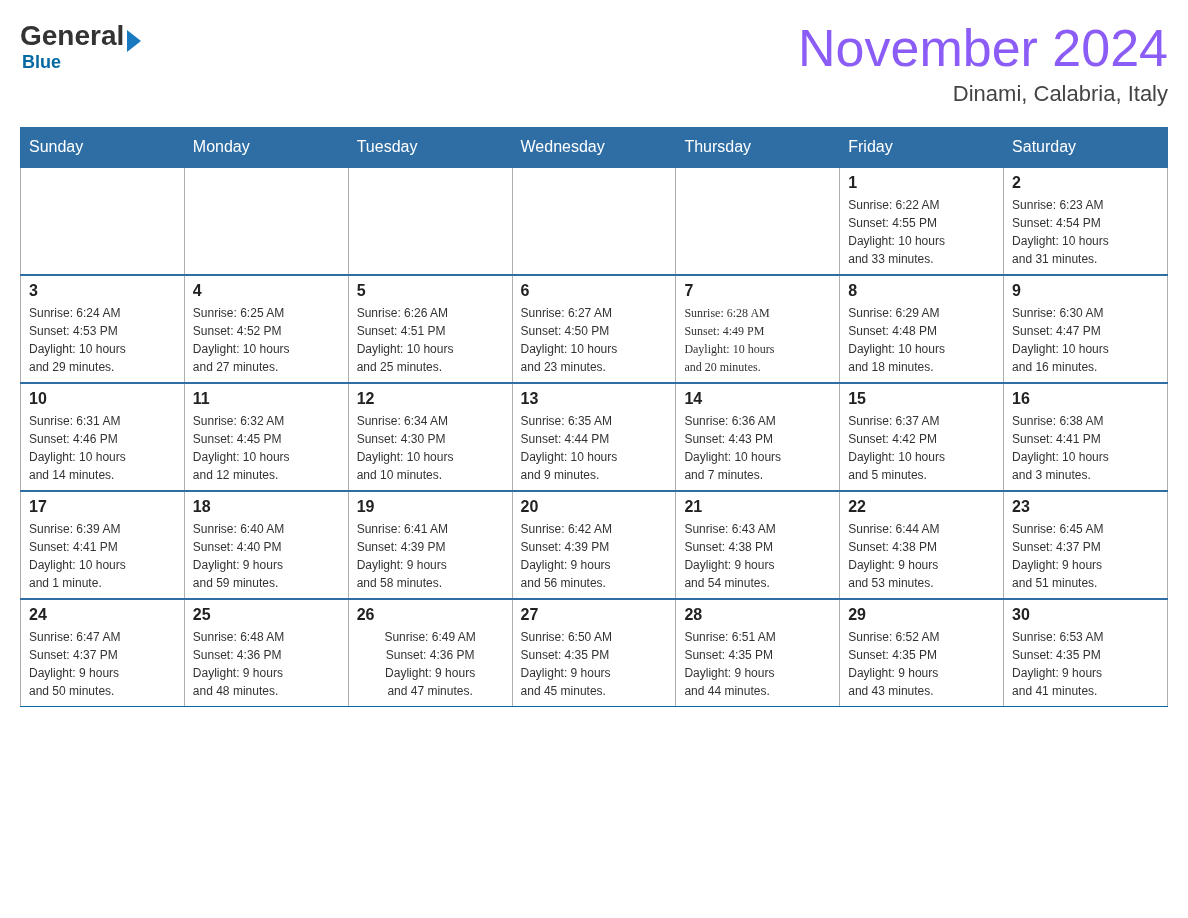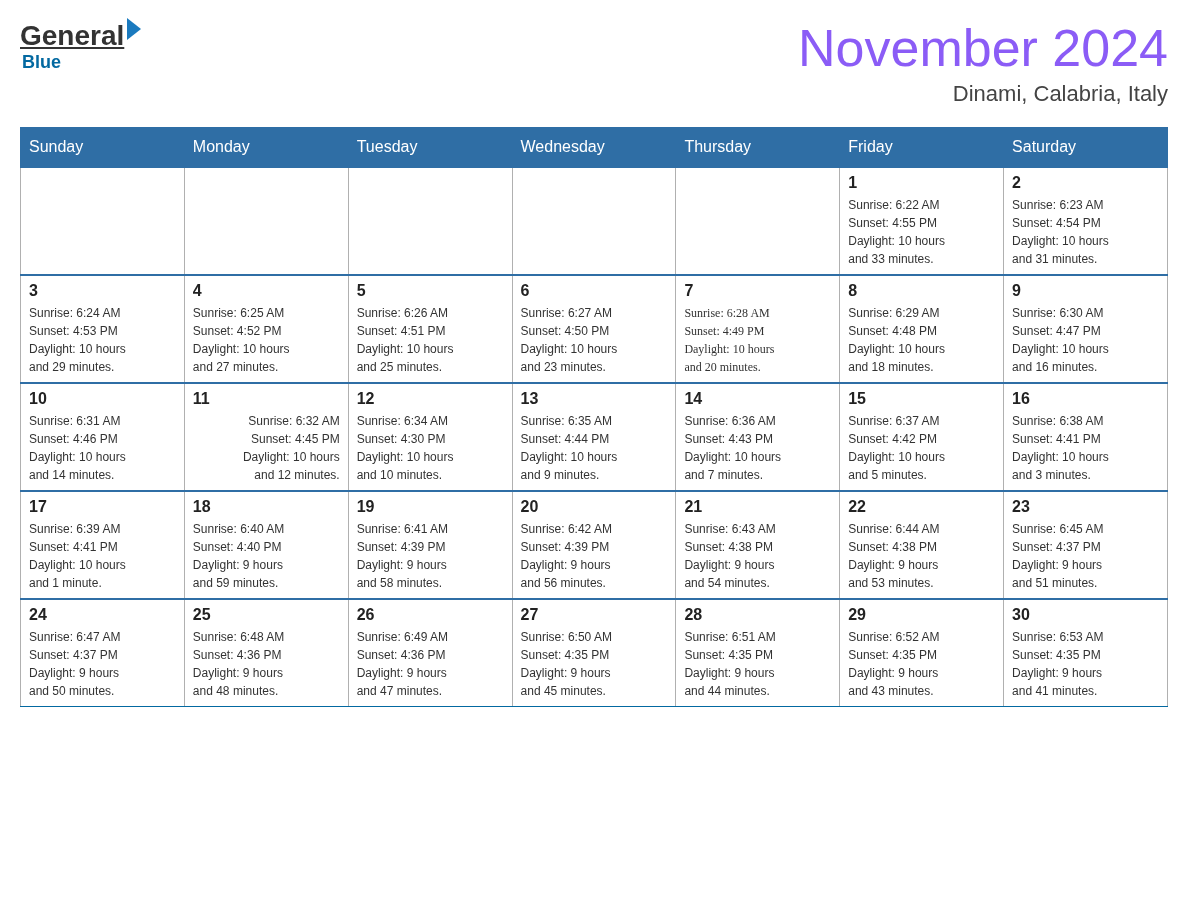--- a/index.html
+++ b/index.html
@@ -16,25 +16,24 @@
       align-items: flex-start;
       margin-bottom: 20px;
     }
     .logo {
       display: flex;
       flex-direction: column;
       align-items: flex-start;
     }
     .logo-text {
       display: flex;
-      align-items: flex-start;
+      align-items: flex-end;
       font-size: 28px;
       font-weight: bold;
       color: #333;
-      text-decoration: underline;
     }
     .logo-general { color: #333; }
     .logo-underline {
       color: #0369a1;
       font-size: 18px;
       font-weight: bold;
       margin-left: 2px;
     }
     .title-section {
       text-align: right;
@@ -205,21 +204,21 @@
       <tr class="row-separator">
         <td>
           <span class="day-number">10</span>
           <div class="day-info" style="white-space: pre-line;">Sunrise: 6:31 AM
 Sunset: 4:46 PM
 Daylight: 10 hours
 and 14 minutes.</div>
         </td>
         <td>
           <span class="day-number">11</span>
-          <div class="day-info" style="white-space: pre-line; text-align: right;">Sunrise: 6:32 AM
+          <div class="day-info" style="white-space: pre-line;">Sunrise: 6:32 AM
 Sunset: 4:45 PM
 Daylight: 10 hours
 and 12 minutes.</div>
         </td>
         <td>
           <span class="day-number">12</span>
           <div class="day-info" style="white-space: pre-line;">Sunrise: 6:34 AM
 Sunset: 4:30 PM
 Daylight: 10 hours
 and 10 minutes.</div>
@@ -314,21 +313,21 @@
         </td>
         <td>
           <span class="day-number">25</span>
           <div class="day-info" style="white-space: pre-line;">Sunrise: 6:48 AM
 Sunset: 4:36 PM
 Daylight: 9 hours
 and 48 minutes.</div>
         </td>
         <td>
           <span class="day-number">26</span>
-          <div class="day-info" style="white-space: pre-line;">Sunrise: 6:49 AM
+          <div class="day-info" style="white-space: pre-line; text-align: center;">Sunrise: 6:49 AM
 Sunset: 4:36 PM
 Daylight: 9 hours
 and 47 minutes.</div>
         </td>
         <td>
           <span class="day-number">27</span>
           <div class="day-info" style="white-space: pre-line;">Sunrise: 6:50 AM
 Sunset: 4:35 PM
 Daylight: 9 hours
 and 45 minutes.</div>

